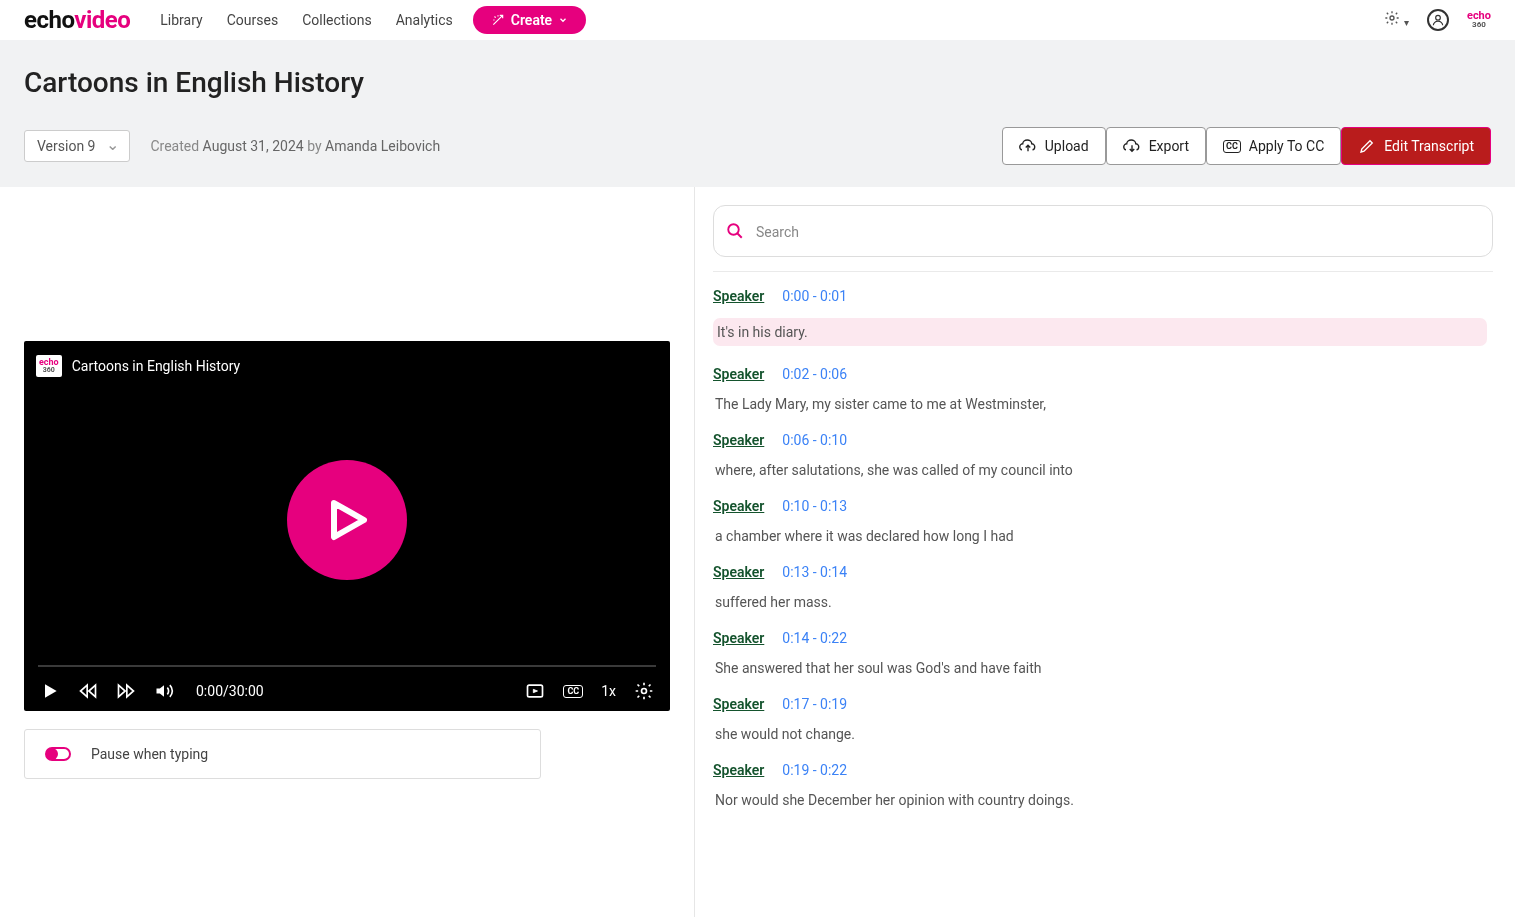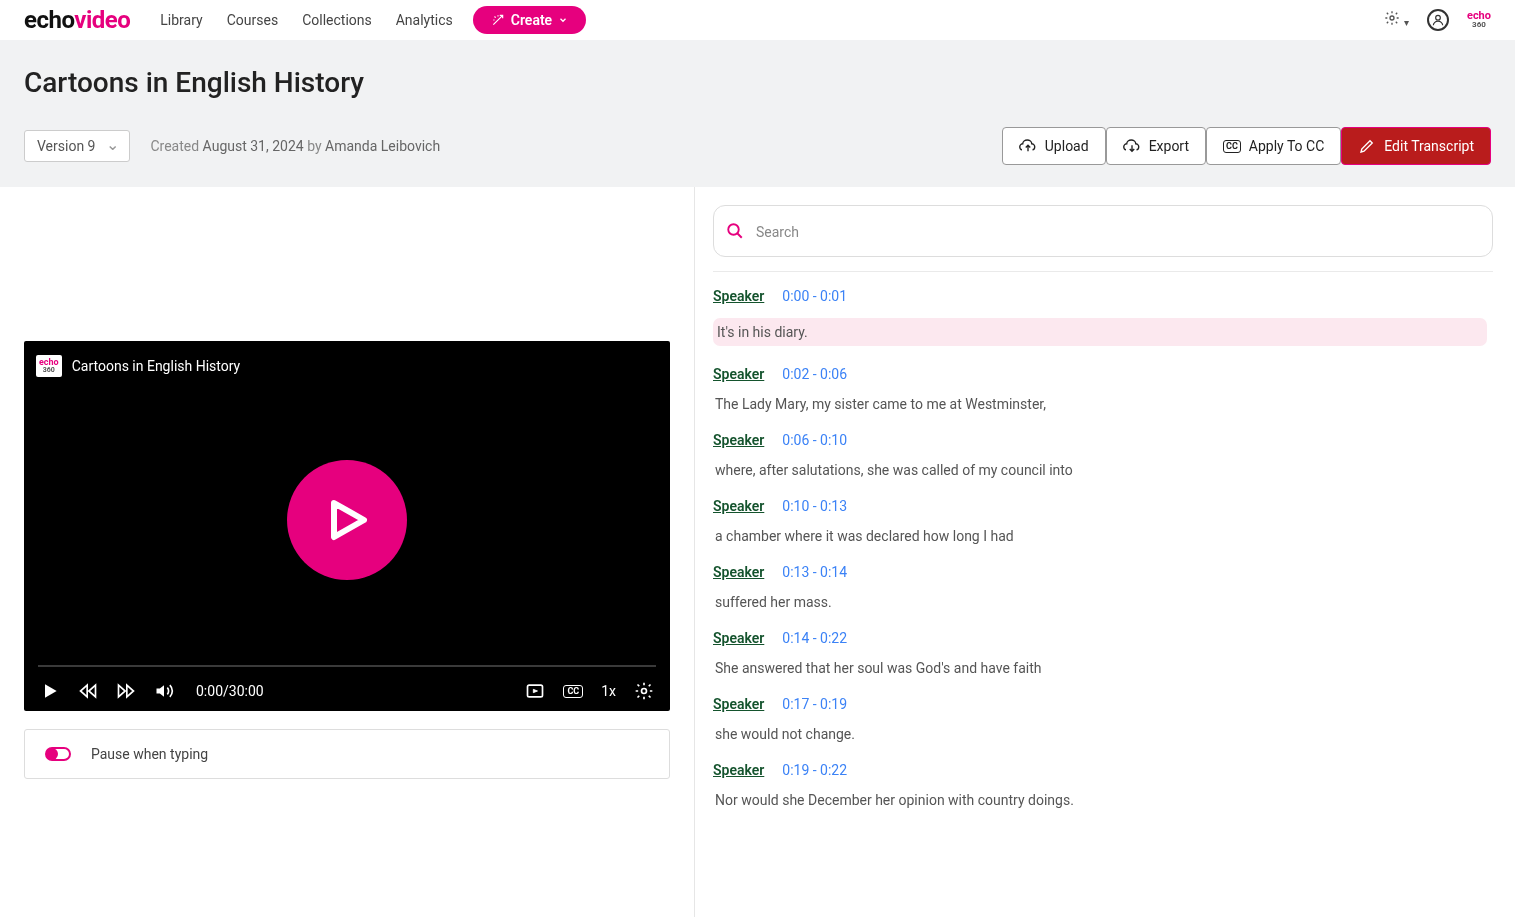--- a/index.html
+++ b/index.html
@@ -41,21 +41,21 @@
 .player-title { font-size:14px; }
 .bigplay { position:absolute; left:50%; top:50%; transform:translate(-50%,-55%); width:120px; height:120px; background:#e6007e; border-radius:50%; display:flex; align-items:center; justify-content:center; cursor:pointer; }
 .bigplay svg { width:50px; height:50px; fill:none; stroke:#fff; stroke-width:6; stroke-linejoin:round; }
 .player-controls { position:absolute; bottom:0; left:0; right:0; padding:10px 16px; display:flex; align-items:center; gap:18px; }
 .player-controls .hr { position:absolute; top:-6px; left:14px; right:14px; height:2px; background:#3a3a3a; }
 .pcicon { width:20px; height:20px; fill:#fff; stroke:#fff; cursor:pointer; }
 .player-controls .time { font-size:14px; color:#fff; margin-left:4px; }
 .player-controls .spacer { flex:1; }
 .cc-box-white { border:1.8px solid #fff; border-radius:3px; font-size:9px; font-weight:700; padding:1px 3px; line-height:1; cursor:pointer; }
 .speed { font-size:14px; cursor:pointer; }
-.pause-typing { width:646px; border:1px solid #ddd; border-radius:3px; margin-top:18px; padding:16px 20px; display:flex; align-items:center; gap:20px; }
+.pause-typing { width:517px; border:1px solid #ddd; border-radius:3px; margin-top:18px; padding:16px 20px; display:flex; align-items:center; gap:20px; }
 .toggle { width:26px; height:14px; border:2px solid #e6007e; border-radius:10px; position:relative; cursor:pointer; }
 .toggle::after { content:""; position:absolute; left:-1px; top:-1px; width:12px; height:12px; background:#e6007e; border-radius:50%; }
 .pause-typing-label { font-size:14px; color:#444; }
 .divider { width:1px; background:#e6e6e6; }
 .right-pane { flex:1; padding:18px 22px 18px 18px; display:flex; flex-direction:column; }
 .searchbar { border:1px solid #ddd; border-radius:12px; display:flex; align-items:flex-end; padding:16px 12px; }
 .searchbar svg { width:18px; height:18px; stroke:#e6007e; fill:none; stroke-width:2.5; margin-right:12px; }
 .searchbar input { border:none; outline:none; flex:1; font-size:14px; color:#333; }
 .searchbar input::placeholder { color:#888; }
 .transcript-hr { height:1px; background:#eaeaea; margin:14px 0 16px; }

